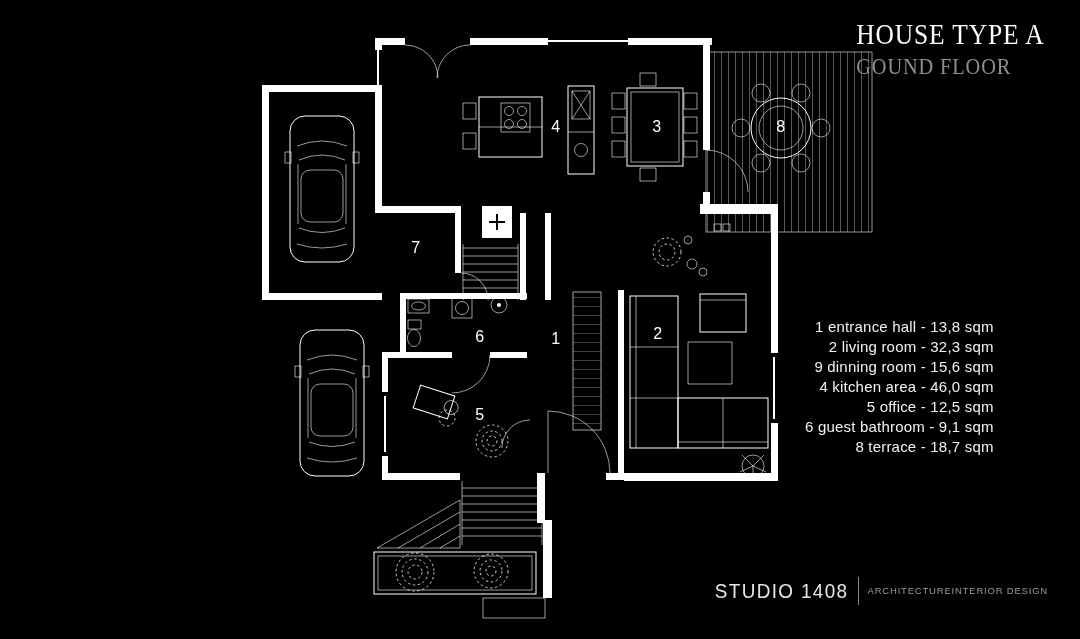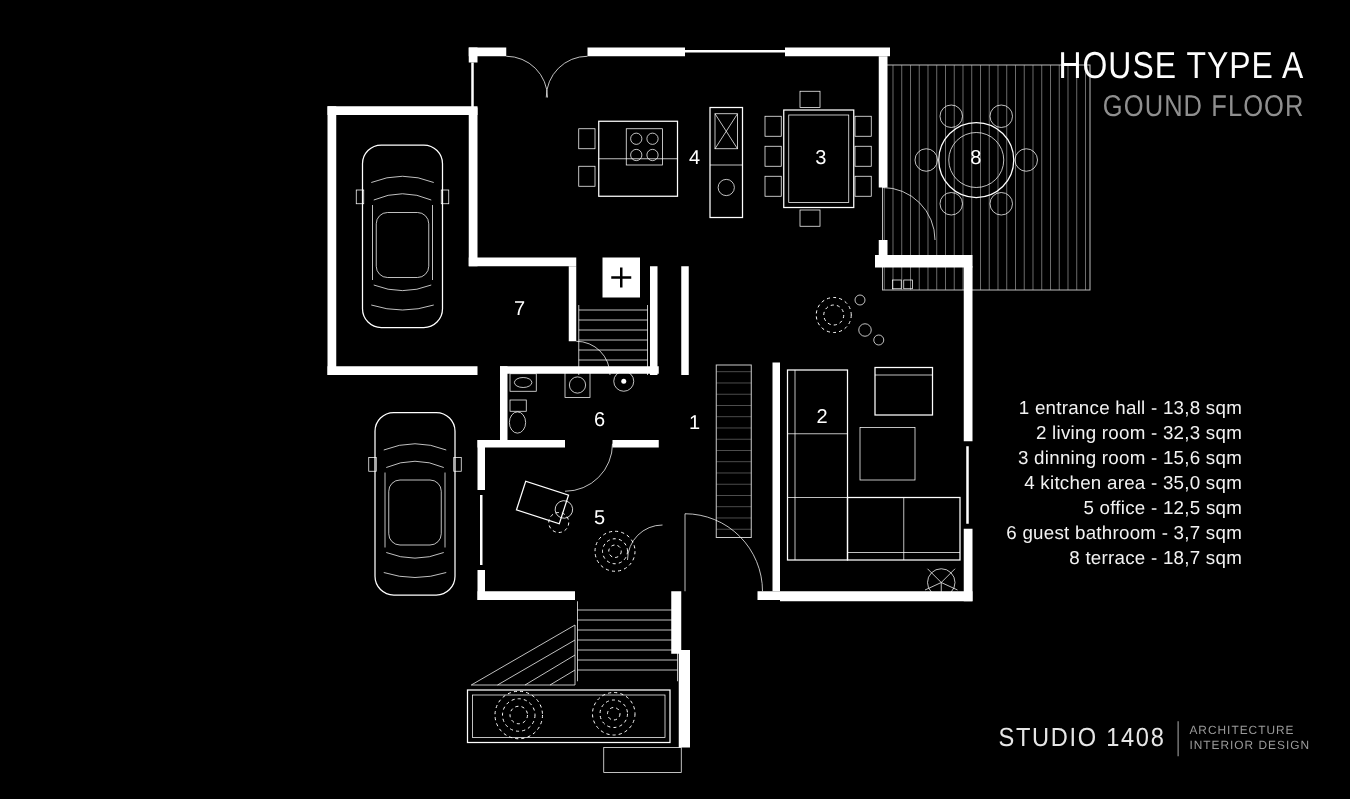--- a/index.html
+++ b/index.html
@@ -8,31 +8,31 @@
   svg{position:absolute;left:0;top:0;}
   
   .w{fill:#fff;}
   .o{fill:none;stroke:#fff;stroke-width:1;}
   .t{fill:none;stroke:#fff;stroke-width:0.6;}
   .d{fill:none;stroke:#fff;stroke-width:0.8;stroke-dasharray:2.5 2.5;}
 
   .room-label{position:absolute;transform:translate(-50%,-50%);font-size:16px;color:#fff;
               letter-spacing:0.5px;}
 
-  .header{position:absolute;top:36px;right:36px;text-align:right;}
+  .header{position:absolute;top:17px;right:36px;text-align:left;font-family:Liberation Serif, serif;}
   .title{font-size:30px;letter-spacing:1px;color:#fdfdfd;transform:scaleX(0.85);transform-origin:100% 0;white-space:nowrap;}
   .subtitle{font-size:24px;letter-spacing:1px;color:#8f8f8f;transform:scaleX(0.85);transform-origin:100% 0;white-space:nowrap;margin-top:2px;}
 
   .legend{position:absolute;left:805px;top:317px;text-align:right;}
   .legend-line{font-size:15px;line-height:20px;color:#f2f2f2;letter-spacing:0.2px;white-space:nowrap;}
 
   .footer{position:absolute;right:32px;bottom:34px;display:flex;align-items:center;}
   .studio{font-size:21px;letter-spacing:1.5px;color:#e6e6e6;transform:scaleX(0.9);transform-origin:100% 50%;white-space:nowrap;}
   .fdiv{width:1px;height:28px;background:#8a8a8a;margin:0 9px 0 9px;}
-  .tagline{display:flex;flex-direction:column;justify-content:flex-end;}
+  .tagline{display:flex;justify-content:flex-end;}
   .tagline div{font-size:9.5px;letter-spacing:0.8px;color:#9a9a9a;line-height:12px;white-space:nowrap;}
 </style>
 </head>
 <body>
 
 <div class="stage">
 
   <svg width="1080" height="639" viewBox="0 0 1080 639">
     <defs>
       <pattern id="deck" width="7" height="12" patternUnits="userSpaceOnUse">
@@ -248,24 +248,24 @@
   </div>
 
   <div class="header">
     <div class="title">HOUSE TYPE A</div>
     <div class="subtitle">GOUND FLOOR</div>
   </div>
 
   <div class="legend">
     <div class="legend-line">1 entrance hall - 13,8 sqm</div>
     <div class="legend-line">2 living room - 32,3 sqm</div>
-    <div class="legend-line">3 dinning room - 15,6 sqm</div>
-    <div class="legend-line">4 kitchen area -  35,0 sqm</div>
+    <div class="legend-line">9 dinning room - 15,6 sqm</div>
+    <div class="legend-line">4 kitchen area -  46,0 sqm</div>
     <div class="legend-line">5 office - 12,5 sqm</div>
-    <div class="legend-line">6 guest bathroom - 3,7 sqm</div>
+    <div class="legend-line">6 guest bathroom - 9,1 sqm</div>
     <div class="legend-line">8 terrace - 18,7 sqm</div>
   </div>
 
   <div class="footer">
     <div class="studio">STUDIO 1408</div>
     <div class="fdiv"></div>
     <div class="tagline">
       <div>ARCHITECTURE</div>
       <div>INTERIOR DESIGN</div>
     </div>

